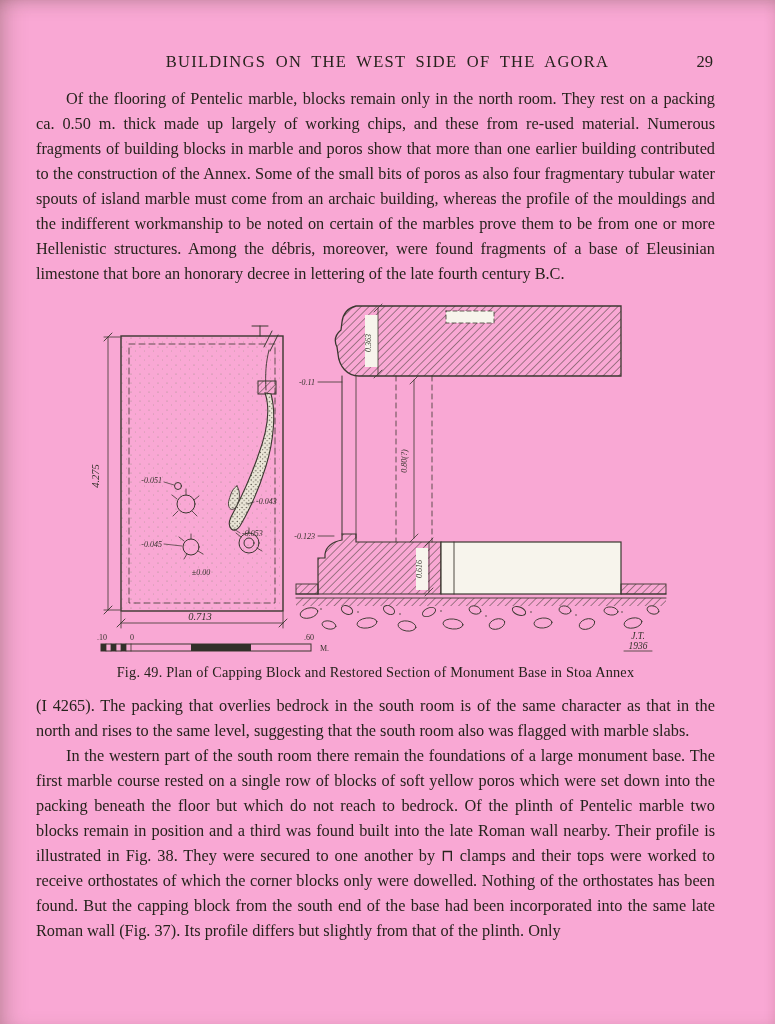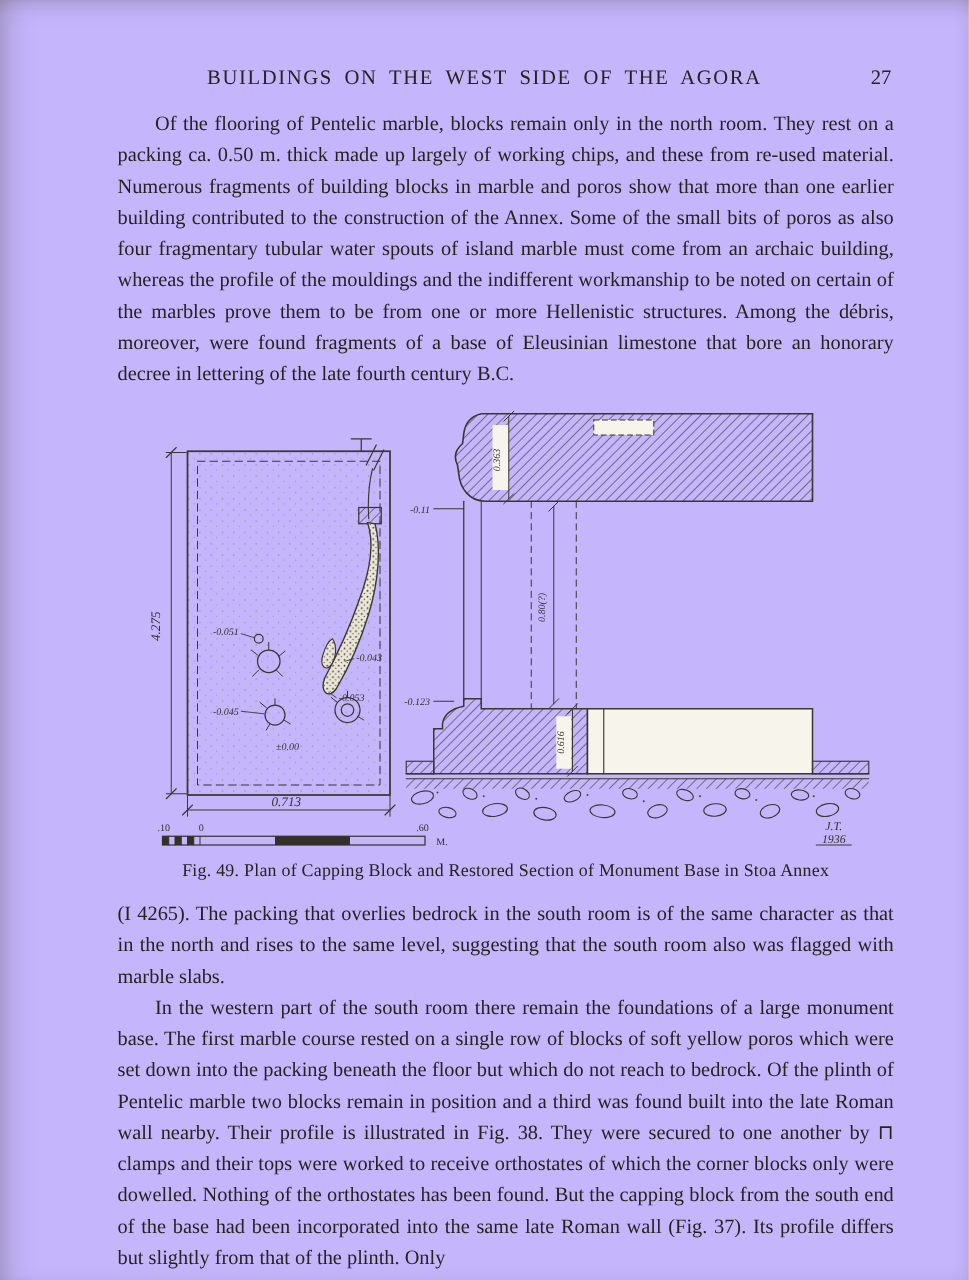--- a/index.html
+++ b/index.html
@@ -1,48 +1,48 @@
 <!DOCTYPE html>
 <html><head>
 <meta charset="utf-8">
 <style>
   * { margin:0; padding:0; box-sizing:border-box; }
   html,body { background:#dedbd2; }
   .page {
     width:775px; height:1024px; margin:0 auto; position:relative; overflow:hidden;
-    background:#c4b5fd; color:#26231d;
+    background:#f9a8d4; color:#26231d;
     font-family:"Liberation Serif", serif;
     box-shadow: inset 16px 0 24px -14px rgba(70,58,35,.35),
                 inset -8px 0 16px -12px rgba(70,58,35,.18),
                 inset 0 14px 20px -14px rgba(70,58,35,.28);
   }
   .header { position:relative; padding-top:52px; height:78px; }
   .header-title { display:block; text-align:center; font-size:16.5px; letter-spacing:1.3px; word-spacing:4px; }
   .page-num { position:absolute; top:52px; right:62px; font-size:16.5px; }
-  .text { margin:0 60px 0 94px; }
+  .text { margin:0 60px 0 36px; }
   p.body { font-size:16.3px; line-height:25px; text-align:justify; color:#26231d; }
   .indent { text-indent:30px; }
   .p1 { margin-top:8px; }
   .p2 { margin-top:12px; }
   .fig { margin:4px 0 0 0; text-align:center; }
   figcaption { font-size:14.3px; margin-top:2px; letter-spacing:.2px; }
   svg { display:block; margin:0 auto; }
   .dim  { font-family:"Liberation Serif", serif; font-style:italic; font-size:8px;  fill:#35322b; }
   .dimL { font-family:"Liberation Serif", serif; font-style:italic; font-size:10.5px; fill:#35322b; }
   .dimS { font-family:"Liberation Serif", serif; font-size:8px; fill:#35322b; }
   .sig  { font-family:"Liberation Serif", serif; font-style:italic; font-size:9.5px; fill:#35322b; }
 </style>
 </head>
 <body>
 
 <div class="page">
 
   <div class="header">
     <span class="header-title">BUILDINGS ON THE WEST SIDE OF THE AGORA</span>
-    <span class="page-num">27</span>
+    <span class="page-num">29</span>
   </div>
 
   <div class="text">
     <p class="body indent p1">Of the flooring of Pentelic marble, blocks remain only in the north room.  They rest on a packing ca. 0.50 m. thick made up largely of working chips, and these from re-used material.  Numerous fragments of building blocks in marble and poros show that more than one earlier building contributed to the construction of the Annex.  Some of the small bits of poros as also four fragmentary tubular water spouts of island marble must come from an archaic building, whereas the profile of the mouldings and the indifferent workmanship to be noted on certain of the marbles prove them to be from one or more Hellenistic structures.  Among the débris, moreover, were found fragments of a base of Eleusinian limestone that bore an honorary decree in lettering of the late fourth century B.C.</p>
 
     <figure class="fig">
       <svg width="620" height="372" viewBox="0 0 620 372" aria-hidden="true">
         <defs>
           <pattern id="hatch" width="5.5" height="5.5" patternUnits="userSpaceOnUse" patternTransform="rotate(45)">
             <line x1="0" y1="0" x2="0" y2="5.5" stroke="#403c33" stroke-width="1"></line>

